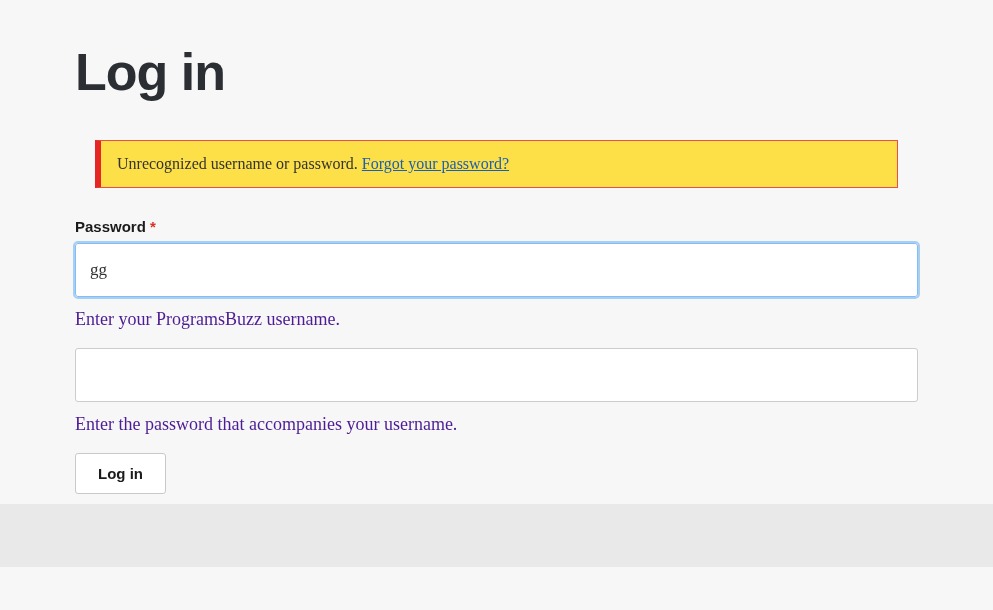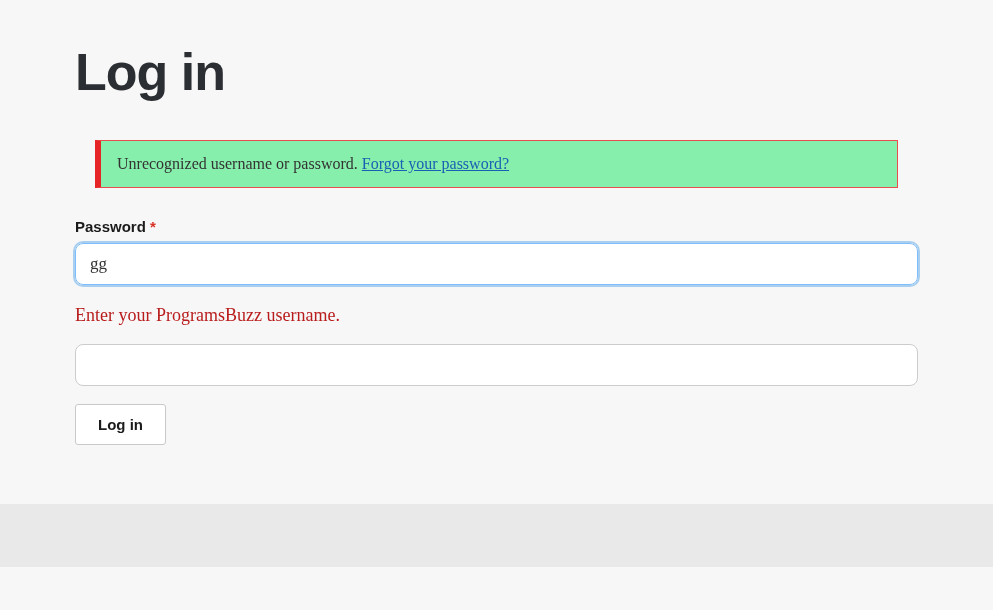--- a/index.html
+++ b/index.html
@@ -22,21 +22,21 @@
     .page-title {
       font-family: 'Arial Narrow', 'Helvetica Neue Condensed', Arial, sans-serif;
       font-weight: 800;
       font-size: 52px;
       color: #2b2e32;
       padding-top: 42px;
       padding-bottom: 20px;
       letter-spacing: -1px;
     }
     .alert-error {
-      background: #86efac;
+      background: #fde047;
       border: 1px solid #e94d4d;
       border-left: 6px solid #e62626;
       padding: 14px 16px;
       margin: 18px 20px 30px 20px;
       font-size: 16px;
       color: #333;
     }
     .alert-error a {
       color: #1a5fb4;
       text-decoration: underline;
@@ -51,37 +51,37 @@
       font-size: 15px;
       color: #1b1b1b;
       margin-bottom: 8px;
     }
     .required-mark {
       color: #d93025;
       font-weight: 700;
     }
     .text-input {
       width: 100%;
-      padding: 10px 14px;
+      padding: 16px 14px;
       border: 1px solid #ccc;
-      border-radius: 8px;
+      border-radius: 3px;
       font-family: Georgia, serif;
       font-size: 17px;
       color: #333;
       background: #fff;
     }
     .text-input.focused {
       outline: 2px solid #a9cfee;
       border-color: #80bdff;
     }
     .helper-text {
       font-family: Georgia, serif;
       font-size: 18px;
-      color: #b91c1c;
-      margin-top: 20px;
+      color: #4c1d95;
+      margin-top: 12px;
       margin-bottom: 18px;
     }
     .submit-btn {
       font-family: Arial, sans-serif;
       font-weight: 700;
       font-size: 15px;
       color: #1b1b1b;
       background: #fff;
       border: 1px solid #c9c9c9;
       border-radius: 3px;
@@ -109,19 +109,20 @@
     <label class="form-label">
       <span>Password</span>
       <span class="required-mark">*</span>
     </label>
     <input type="text" class="text-input focused" value="gg" style="">
     <div class="helper-text">Enter your ProgramsBuzz username.</div>
   </div>
 
   <div class="form-group">
     <input type="password" class="text-input" value="" style="">
+    <div class="helper-text">Enter the password that accompanies your username.</div>
   </div>
 
   <button class="submit-btn">Log in</button>
 
 </div>
 
 <div class="footer-band"></div>
 
 </body></html>

